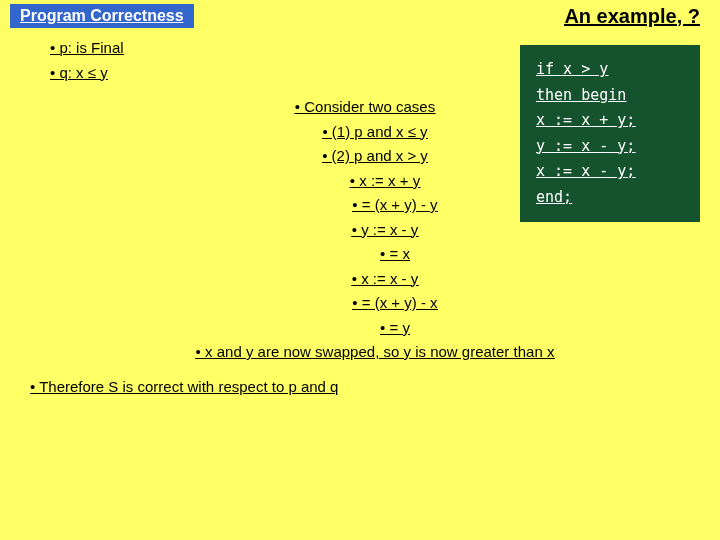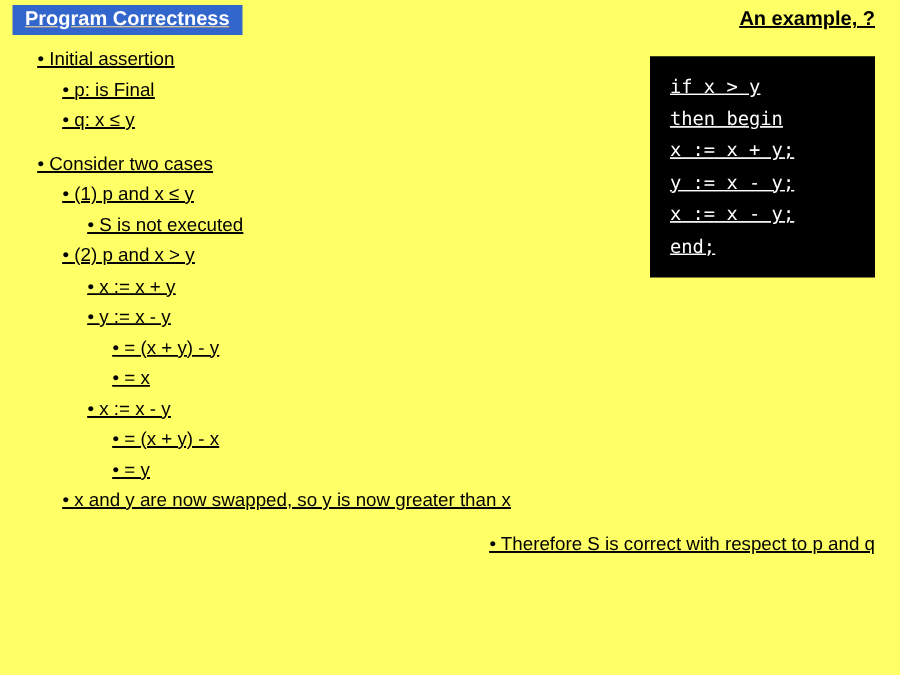--- a/index.html
+++ b/index.html
@@ -20,21 +20,21 @@
       padding: 4px 10px;
     }
     #title-box {
       background-color: #3366cc;
       color: white;
       padding: 3px 10px;
       font-size: 16px;
       font-weight: bold;
     }
     #example-label {
-      font-size: 16px;
+      font-size: 20px;
       font-weight: bold;
       color: #000;
       margin-right: 10px;
     }
     #main-content {
       padding: 4px 20px;
     }
     ul {
       list-style: none;
       padding-left: 0;
@@ -47,21 +47,21 @@
       content: "• ";
     }
     .l1 { padding-left: 10px; }
     .l2 { padding-left: 30px; }
     .l3 { padding-left: 50px; }
     .l4 { padding-left: 70px; }
     #code-box {
       position: absolute;
       top: 45px;
       right: 20px;
-      background-color: #000000;
+      background-color: #14532d;
       color: white;
       padding: 12px 16px;
       font-family: monospace;
       font-size: 15px;
       line-height: 1.7;
       min-width: 180px;
     }
   </style>
 </head>
 <body>
@@ -75,36 +75,34 @@
   <div>if x &gt; y</div>
   <div>then begin</div>
   <div>    x := x + y;</div>
   <div>    y := x - y;</div>
   <div>    x := x - y;</div>
   <div>end;</div>
 </div>
 
 <div id="main-content">
   <ul>
-    <li class="bullet l1">Initial assertion</li>
     <li class="bullet l2">p: is Final</li>
     <li class="bullet l2">q:  x ≤ y</li>
   </ul>
 
-  <ul style="margin-top:10px;">
+  <ul style="margin-top:10px;text-align:center;">
     <li class="bullet l1">Consider two cases</li>
     <li class="bullet l2">(1) p and x ≤  y</li>
-    <li class="bullet l3">S is not executed</li>
     <li class="bullet l2">(2) p and x &gt; y</li>
     <li class="bullet l3">x := x + y</li>
+    <li class="bullet l4">= (x + y) - y</li>
     <li class="bullet l3">y := x - y</li>
-    <li class="bullet l4">= (x + y) - y</li>
     <li class="bullet l4">= x</li>
     <li class="bullet l3">x := x - y</li>
     <li class="bullet l4">= (x + y) - x</li>
     <li class="bullet l4">= y</li>
     <li class="bullet l2">x and y are now swapped, so y is now greater than x</li>
   </ul>
 
-  <ul style="margin-top:10px;text-align:right;">
+  <ul style="margin-top:10px;">
     <li class="bullet l1">Therefore S is correct with respect to p and q</li>
   </ul>
 </div>
 
 </body></html>

